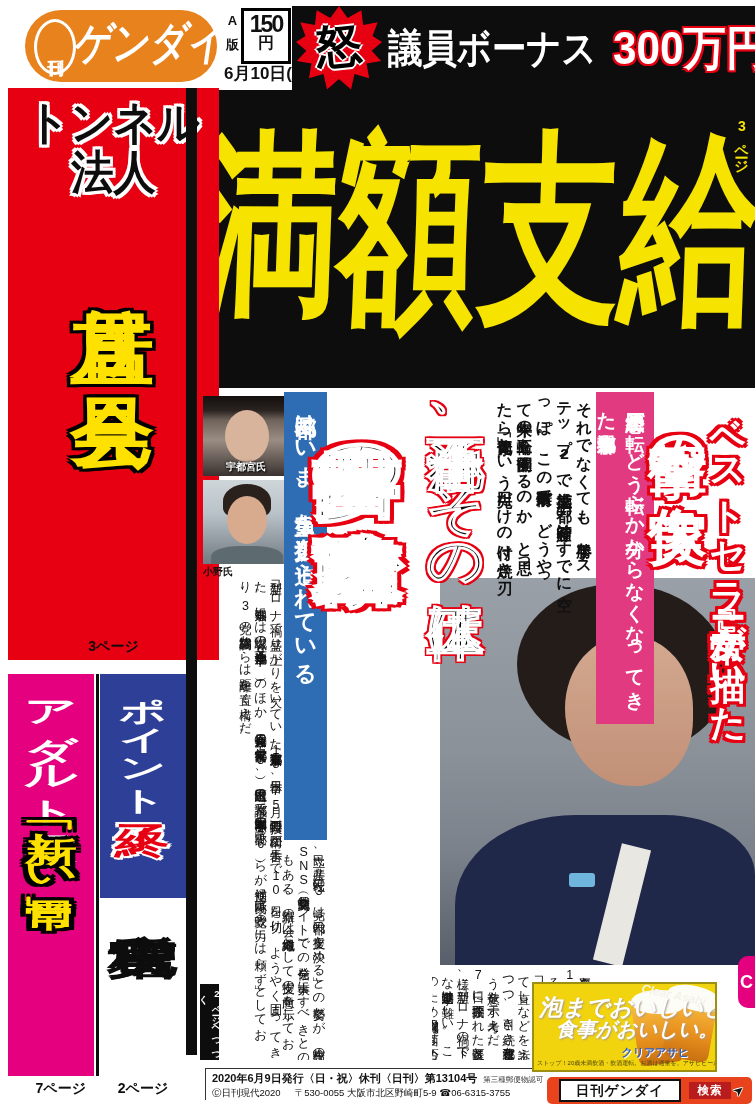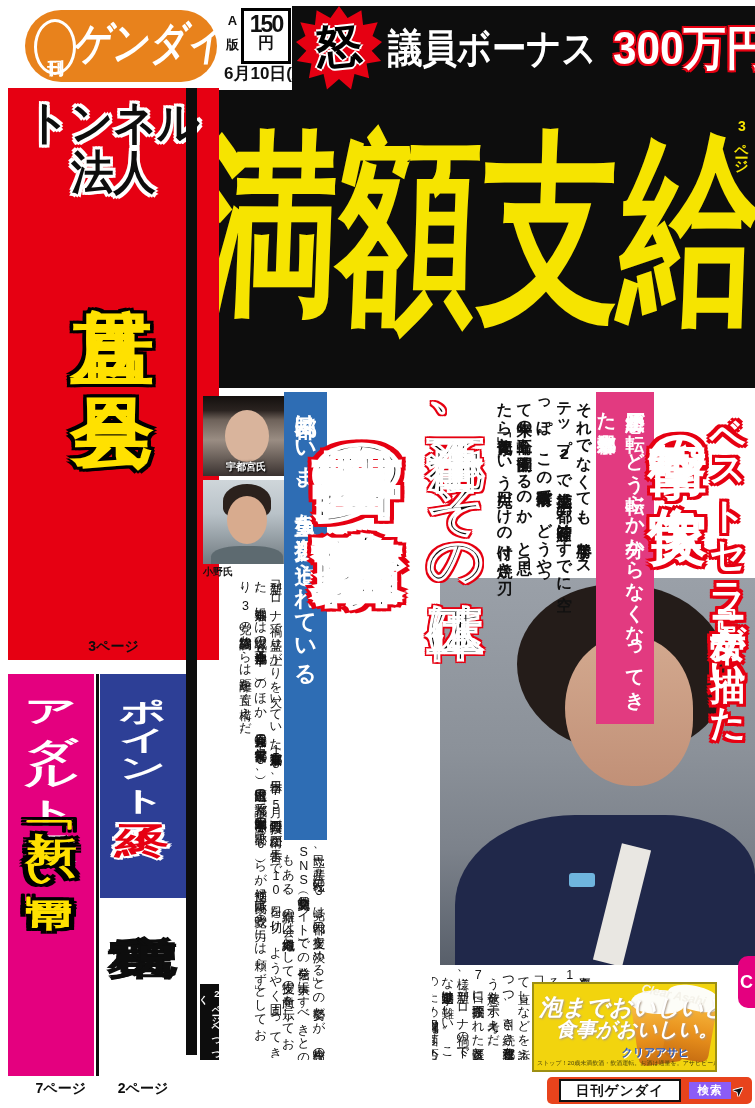--- a/index.html
+++ b/index.html
@@ -119,21 +119,21 @@
 
   
   .footer{left:205px;top:1068px;width:352px;border-top:1.5px solid #333;border-left:1.5px solid #333;padding:2px 4px 0 6px;}
   .f1{font-size:11px;font-weight:700;white-space:nowrap;}
   .f1 .tiny{font-size:7.5px;font-weight:400;color:#333;margin-left:6px;}
   .f2{font-size:9.5px;margin-top:1px;white-space:nowrap;}
   .f2 .addr{margin-left:14px;}
   .search{left:547px;top:1077px;width:205px;height:27px;background:#e8431c;border-radius:5px;display:flex;align-items:center;z-index:5;}
   .search .box{margin-left:12px;width:118px;height:19px;background:#fff;border:2px solid #111;display:flex;align-items:center;justify-content:center;
       font-size:13.5px;font-weight:700;letter-spacing:1px;}
-  .search .btn{margin-left:8px;width:42px;height:17px;background:#8b5cf6;color:#fff;font-size:11.5px;font-weight:700;display:flex;align-items:center;justify-content:center;letter-spacing:1px;}
+  .search .btn{margin-left:8px;width:42px;height:17px;background:#b91c1c;color:#fff;font-size:11.5px;font-weight:700;display:flex;align-items:center;justify-content:center;letter-spacing:1px;}
   .search .cursor{margin-left:2px;font-size:13px;color:#111;transform:rotate(-40deg);text-shadow:1px 0 0 #fff,-1px 0 0 #fff,0 1px 0 #fff,0 -1px 0 #fff;}
   .sidetab{left:738px;top:956px;width:17px;height:52px;background:#e4007f;border-radius:10px 0 0 10px;z-index:6;
       display:flex;align-items:center;justify-content:center;color:#fff;font-weight:900;font-size:18px;}
 </style>
 </head>
 <body>
 
 <div class="page">
 
   <div class="abs logo">
@@ -227,20 +227,24 @@
     <div class="glass" style="right:2px;top:12px;transform:rotate(10deg);"></div>
     <div class="foam" style="right:30px;top:6px;"></div>
     <div class="foam" style="right:-6px;top:2px;transform:rotate(14deg);"></div>
     <div class="copy1">泡までおいしいと、</div>
     <div class="copy2">食事がおいしい。</div>
     <div class="brand-en">Clear Asahi</div>
     <div class="brand">クリアアサヒ</div>
     <div class="note">ストップ！20歳未満飲酒・飲酒運転。お酒は適量を。アサヒビール</div>
   </div>
 
+  <div class="abs footer">
+    <div class="f1"><span>2020年6月9日発行〈日・祝〉休刊〈日刊〉第13104号</span><span class="tiny">第三種郵便物認可</span></div>
+    <div class="f2"><span>Ⓒ日刊現代2020</span><span class="addr">〒530-0055 大阪市北区野崎町5-9 ☎06-6315-3755</span></div>
+  </div>
 
   <div class="abs search">
     <div class="box">日刊ゲンダイ</div>
     <div class="btn">検索</div>
     <div class="cursor">➤</div>
   </div>
 
   <div class="abs sidetab">C</div>
 
 </div>

